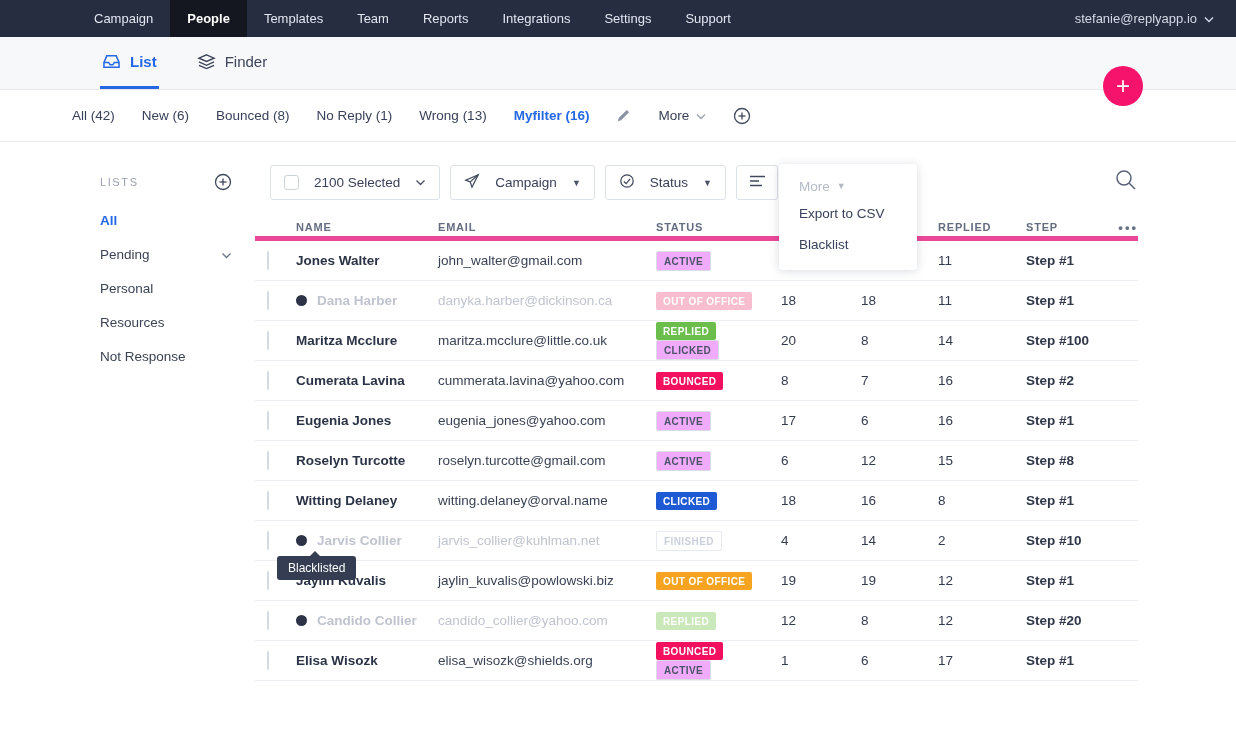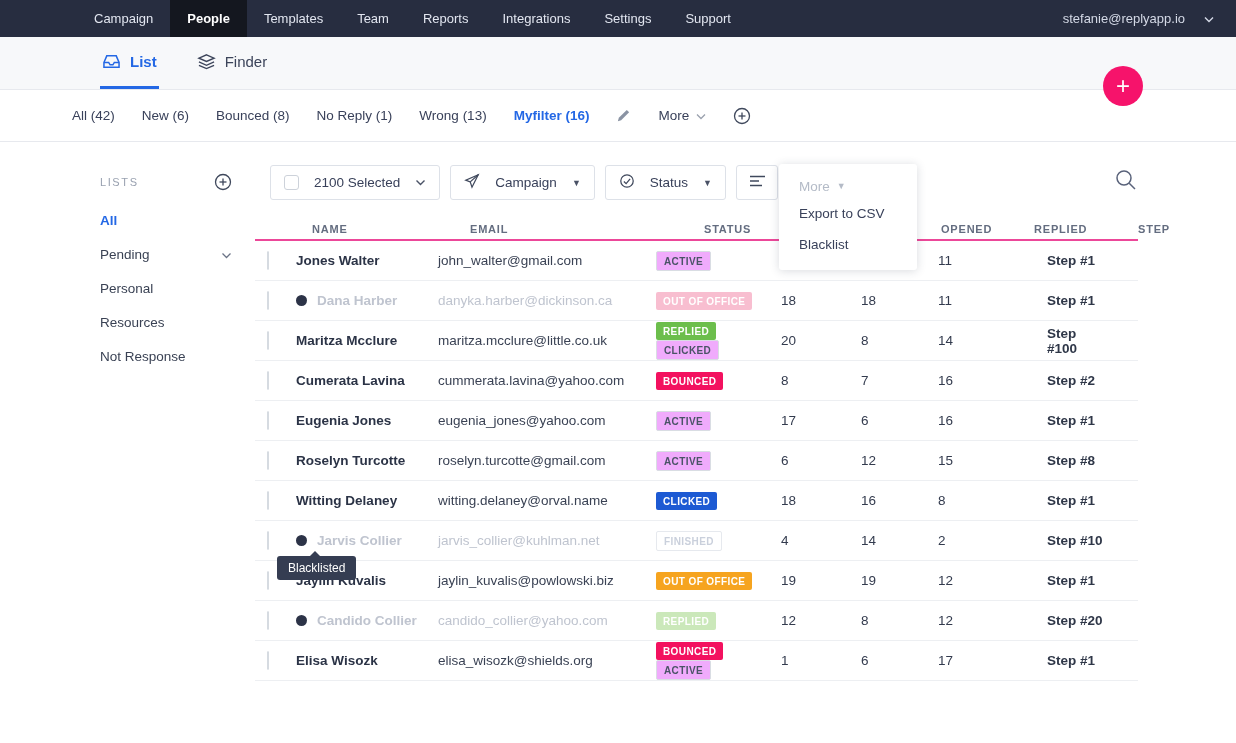--- a/index.html
+++ b/index.html
@@ -6,21 +6,21 @@
   html,body { width:1236px; height:743px; }
   body { font-family:"Liberation Sans", sans-serif; background:#fff; }
   #app { position:relative; width:1236px; height:743px; overflow:hidden; background:#fff; }
 
   
   .navbar { position:absolute; top:0; left:0; right:0; height:37px; background:#272d40;
             display:flex; align-items:stretch; padding-left:77px; z-index:20; }
   .nav-item { color:#e2e6f0; font-size:13px; line-height:37px; padding:0 17px; cursor:pointer; }
   .nav-item.active { background:#14171f; color:#fff; font-weight:700; }
   .nav-account { position:absolute; right:22px; top:0; height:37px; display:flex; align-items:center;
-                 gap:19px; color:#d4d9e6; font-size:13px; cursor:pointer; }
+                 gap:7px; color:#d4d9e6; font-size:13px; cursor:pointer; }
 
   
   .tabsbar { position:absolute; top:37px; left:0; right:0; height:53px; background:#f7f8fa;
              border-bottom:1px solid #e7e9ee; display:flex; align-items:stretch; padding-left:100px; z-index:5; }
   .tab { display:flex; align-items:center; gap:9px; font-size:15px; color:#3c445a;
          margin-right:36px; border-bottom:3px solid transparent; padding:0 2px; cursor:pointer; }
   .tab.active { color:#2468e5; border-bottom-color:#2468e5; font-weight:600; }
   .tab svg { display:block; }
 
   .fab { position:absolute; left:1103px; top:66px; width:40px; height:40px; border-radius:50%;
@@ -64,30 +64,30 @@
                     z-index:15; padding:10px 0 0 20px; }
   .dropdown-trigger { display:flex; align-items:center; gap:7px; font-size:13.5px; color:#b4bbc7;
                       height:24px; cursor:pointer; }
   .dropdown-trigger .caret { font-size:9px; color:#b4bbc7; }
   .dropdown-item { font-size:13.5px; color:#39415a; height:31px; line-height:31px; cursor:pointer; }
 
   
   .table { position:absolute; left:255px; top:76px; width:883px; }
   .trow { display:grid; grid-template-columns:41px 142px 218px 125px 80px 77px 88px 80px 32px;
           align-items:center; height:40px; border-bottom:1px solid #edeff2; background:#fff; }
-  .thead { height:23px; border-bottom:2px solid #ec4899;gap:16px; }
+  .thead { height:23px; border-bottom:5px solid #ec4899; }
   .th { font-size:11px; font-weight:600; color:#646d80; letter-spacing:.8px; }
   .c-dots { text-align:right; color:#6a7386; font-size:13px; letter-spacing:2px; font-weight:700; cursor:pointer; }
   .row-cb { width:16px; height:16px; border:1px solid #d6dbe1; border-radius:3px; background:#fff;
             margin-left:12px; cursor:pointer; }
   .c-name { font-size:13.5px; font-weight:700; color:#2b3346; display:flex; align-items:center; }
   .dot { width:11px; height:11px; border-radius:50%; background:#2c3347; margin-right:10px; flex:0 0 11px; }
   .c-email { font-size:13.5px; color:#3a4254; }
   .num { font-size:13.5px; color:#333b4e; }
-  .c-step { font-size:13.5px; color:#2f3748; font-weight:600;margin-left:21px; }
+  .c-step { font-size:13.5px; color:#2f3748; font-weight:600; }
   .trow.muted .c-name, .trow.muted .c-email { color:#bfc4cf; font-weight:400; }
   .trow.muted .c-name { font-weight:600; }
 
   .badge { display:inline-block; font-size:10px; font-weight:700; letter-spacing:.4px;
            padding:4px 7px 3px; border-radius:2px; margin-right:6px; white-space:nowrap; }
   .b-outline     { background:#f0abfc; border:1px solid #d9dde3; color:#4a5366; }
   .b-pink-light  { background:#f8bed0; color:#fff; }
   .b-green       { background:#6cbe4c; color:#fff; }
   .b-magenta     { background:#f3115f; color:#fff; }
   .b-blue        { background:#1d5ad3; color:#fff; }

